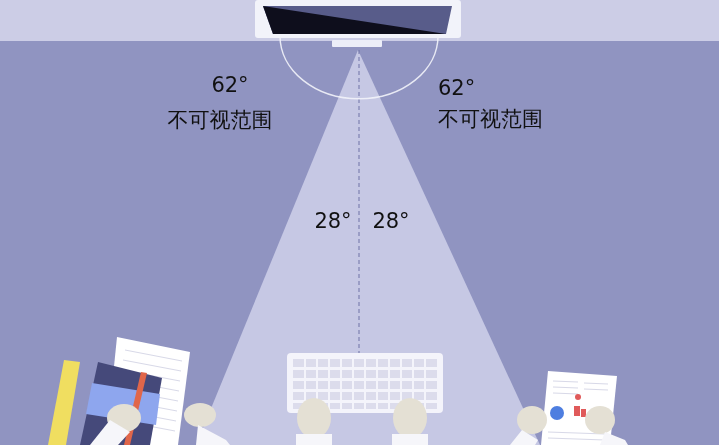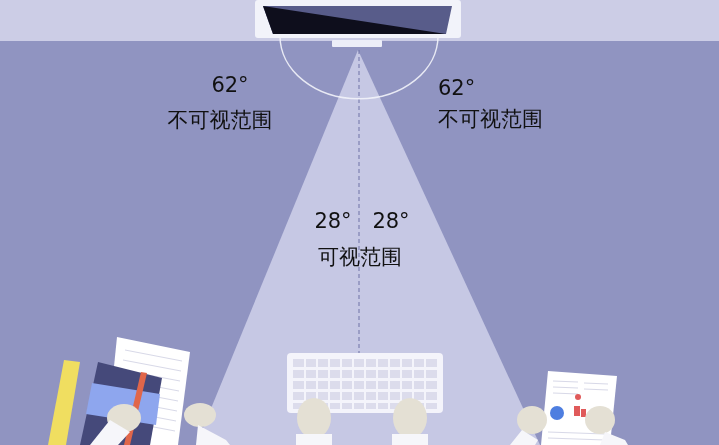--- a/index.html
+++ b/index.html
@@ -104,14 +104,13 @@
   </svg>
 
   <div class="lbl" style="left:200px;top:72px;width:60px;">62°</div>
   <div class="lbl" style="left:155px;top:107px;width:130px;">不可视范围</div>
 
   <div class="lbl" style="left:438px;top:75px;width:50px;text-align:left;">62°</div>
   <div class="lbl" style="left:438px;top:106px;width:130px;text-align:left;">不可视范围</div>
 
   <div class="lbl" style="left:308px;top:208px;width:50px;">28°</div>
   <div class="lbl" style="left:366px;top:208px;width:50px;">28°</div>
-  <div class="lbl" style="left:305px;top:244px;width:110px;">可视范围</div>
 </div>
 
 </body></html>

